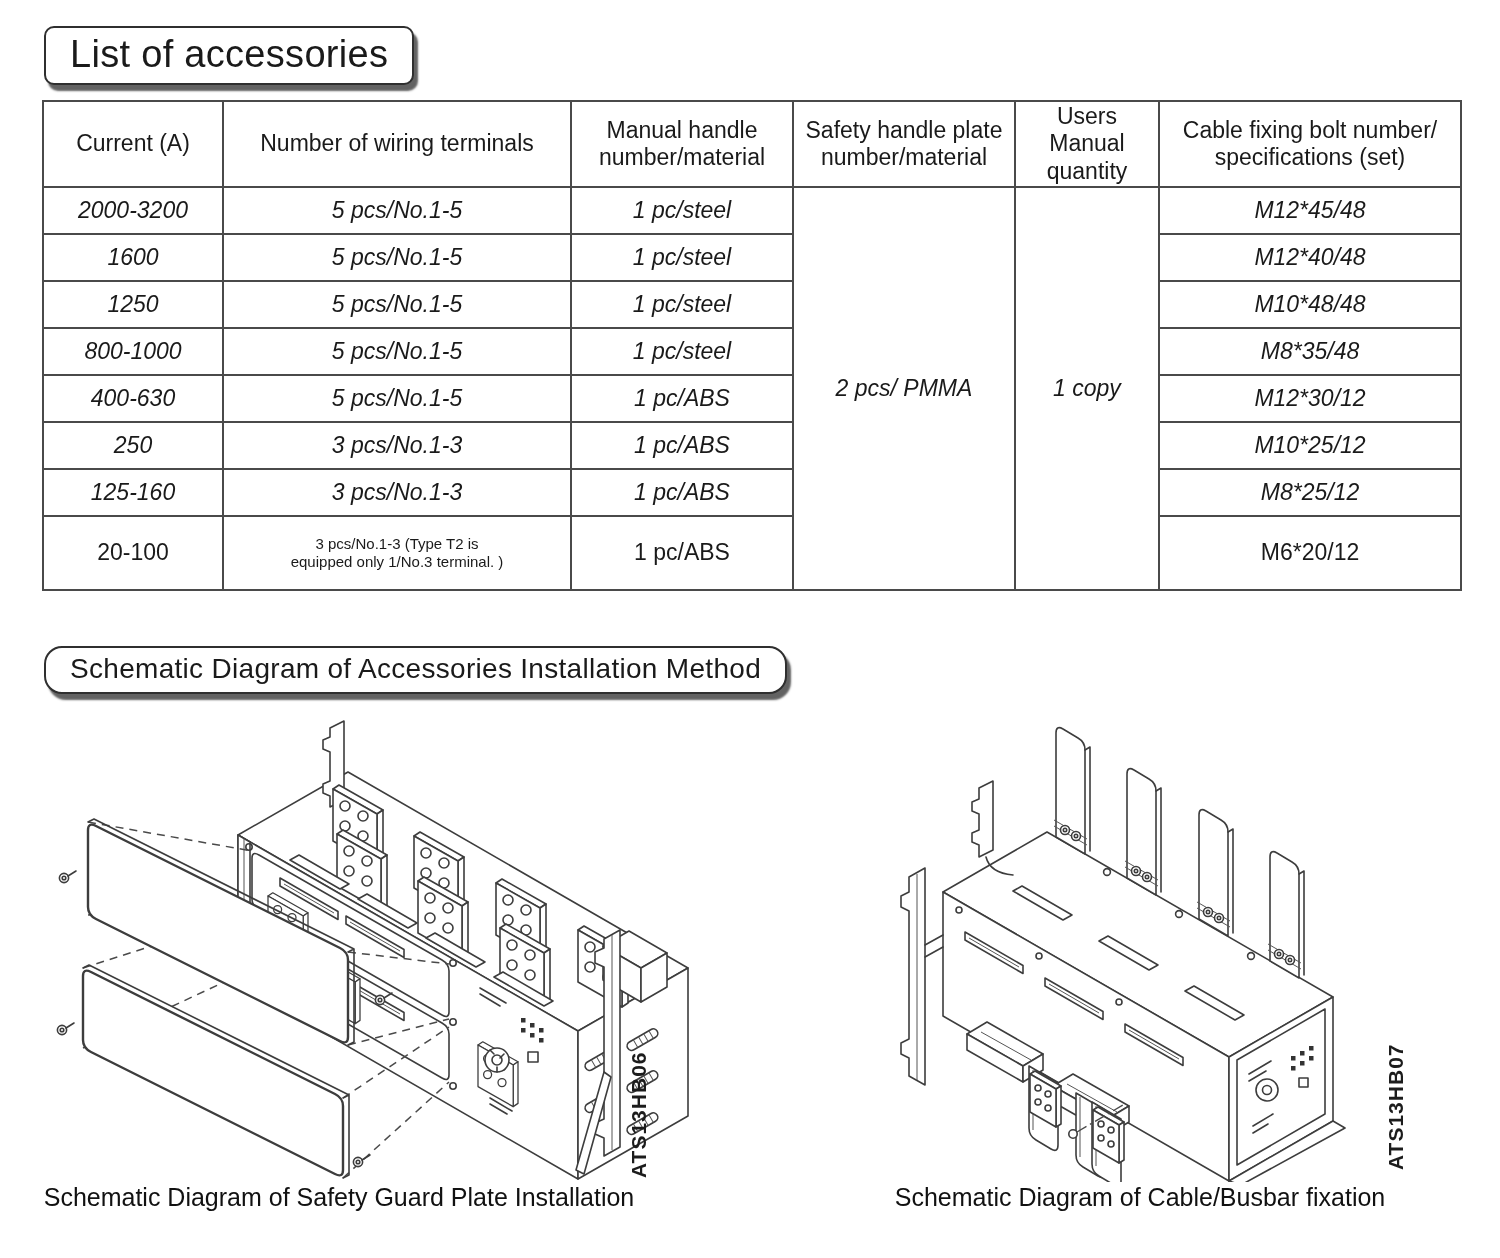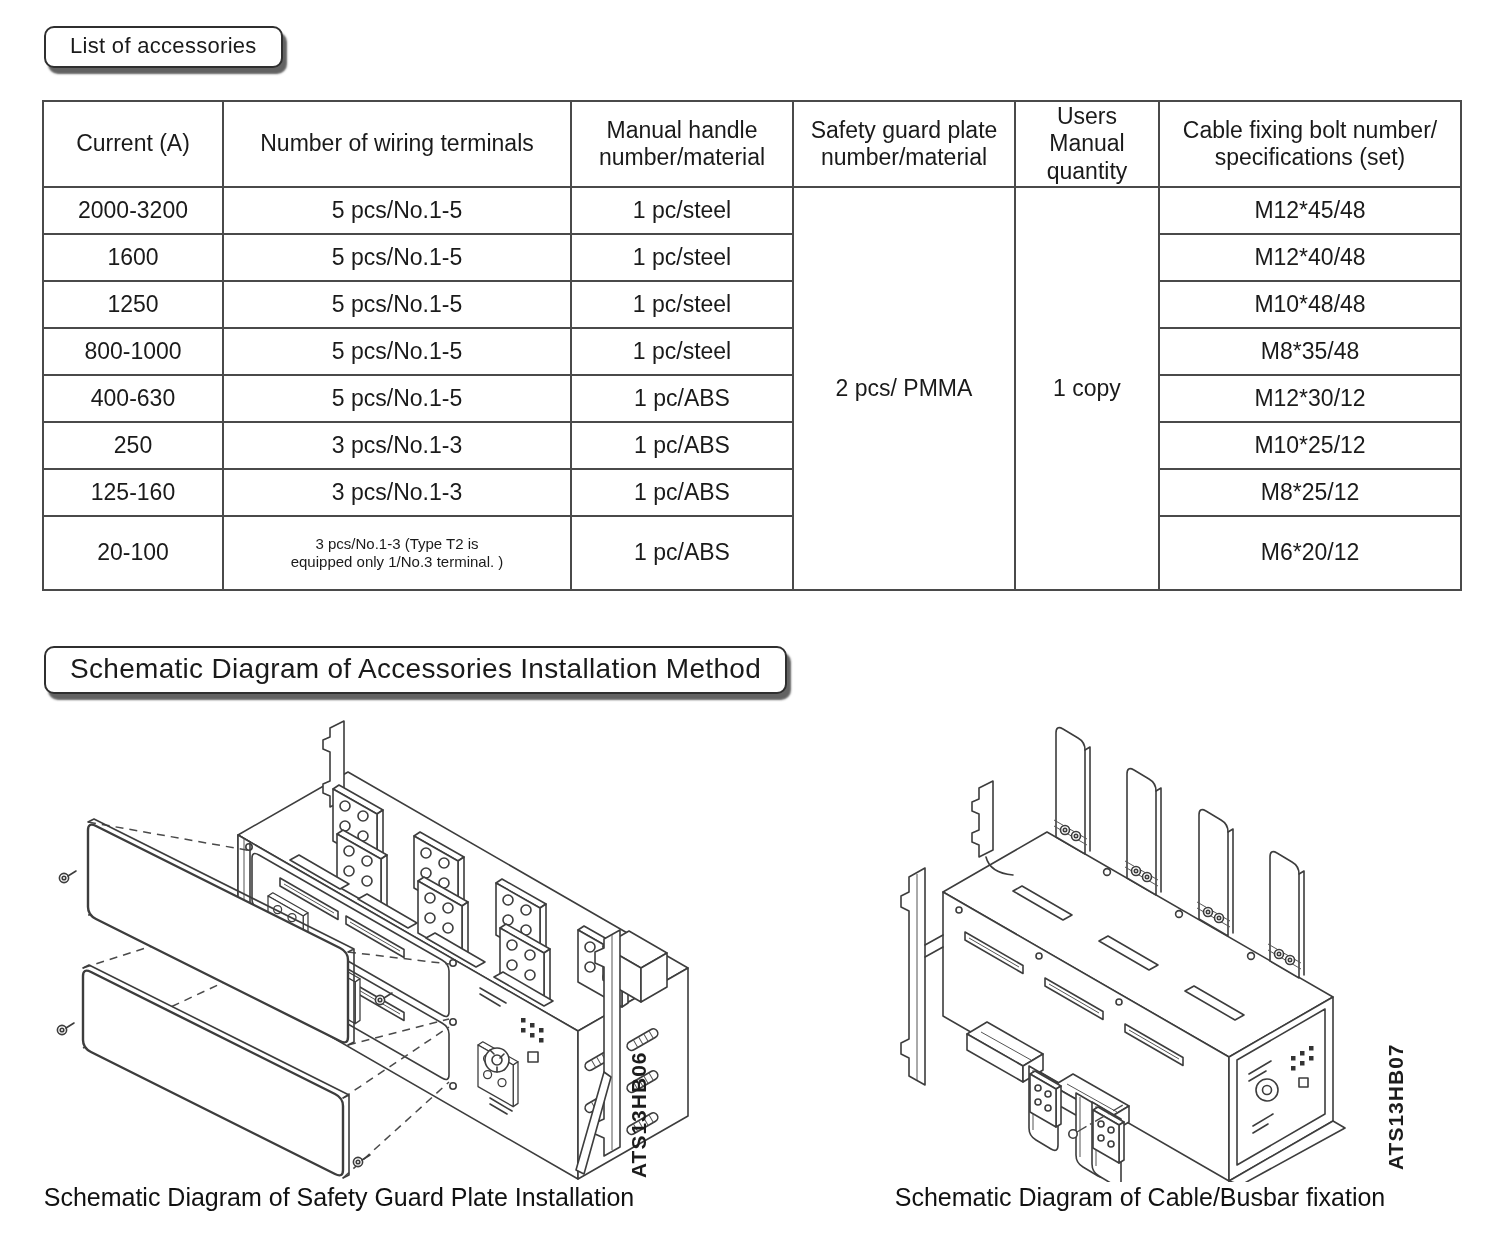--- a/index.html
+++ b/index.html
@@ -2,38 +2,38 @@
 <html><head>
 <meta charset="utf-8">
 <style>
   html,body{margin:0;padding:0;background:#ffffff;}
   body{font-family:"Liberation Sans", sans-serif;color:#1a1a1a;}
   #page{position:relative;width:1500px;height:1258px;background:#fff;overflow:hidden;}
 
   .title-box{
     position:absolute;display:inline-block;background:#fff;
     border:2px solid #2f2f2f;border-radius:10px;
-    padding:5px 24px 7px 24px;font-size:22px;letter-spacing:.3px;
+    padding:5px 24px 7px 24px;font-size:38px;letter-spacing:.3px;
     box-shadow:4px 6px 2px rgba(70,70,70,.85);white-space:nowrap;
   }
   #title1{left:44px;top:26px;}
-  #title2{left:44px;top:646px;font-size:28px;}
+  #title2{left:44px;top:646px;font-size:28px;border-radius:18px;}
 
   #acc-table{
     position:absolute;left:42px;top:100px;width:1418px;
     border-collapse:collapse;table-layout:fixed;
     font-size:23px;
   }
   #acc-table th,#acc-table td{
     border:2px solid #4a4a4a;text-align:center;vertical-align:middle;
     font-weight:normal;white-space:pre-line;line-height:1.18;padding:0 4px;
     overflow:hidden;
   }
   #acc-table .hrow{height:86px;}
-  #acc-table .brow{height:47px;}
+  #acc-table .brow{height:47px;font-style:italic;}
   #acc-table .brow-last{height:74px;margin-left:28px;}
   #acc-table td.small2{font-size:15px;}
 
   .caption{position:absolute;font-size:25px;text-align:center;color:#111;}
   #caption-left{left:14px;top:1183px;width:650px;}
   #caption-right{left:850px;top:1183px;width:580px;}
 
   .diag{position:absolute;}
   #diag-left{left:28px;top:700px;}
   #diag-right{left:855px;top:702px;}
@@ -64,21 +64,21 @@
       <col style="width:222px">
         <col style="width:144px">
         <col style="width:302px">
     </colgroup>
     <tbody>
         <tr class="hrow">
       <th>Current (A)</th>
       <th>Number of wiring terminals</th>
       <th>Manual handle
 number/material</th>
-      <th>Safety guard plate
+      <th>Safety handle plate
 number/material</th>
       <th>Users Manual
 quantity</th>
       <th>Cable fixing bolt number/
 specifications (set)</th>
     </tr>
     <tr class="brow">
       <td>2000-3200</td>
       <td>5 pcs/No.1-5</td>
       <td>1 pc/steel</td>

